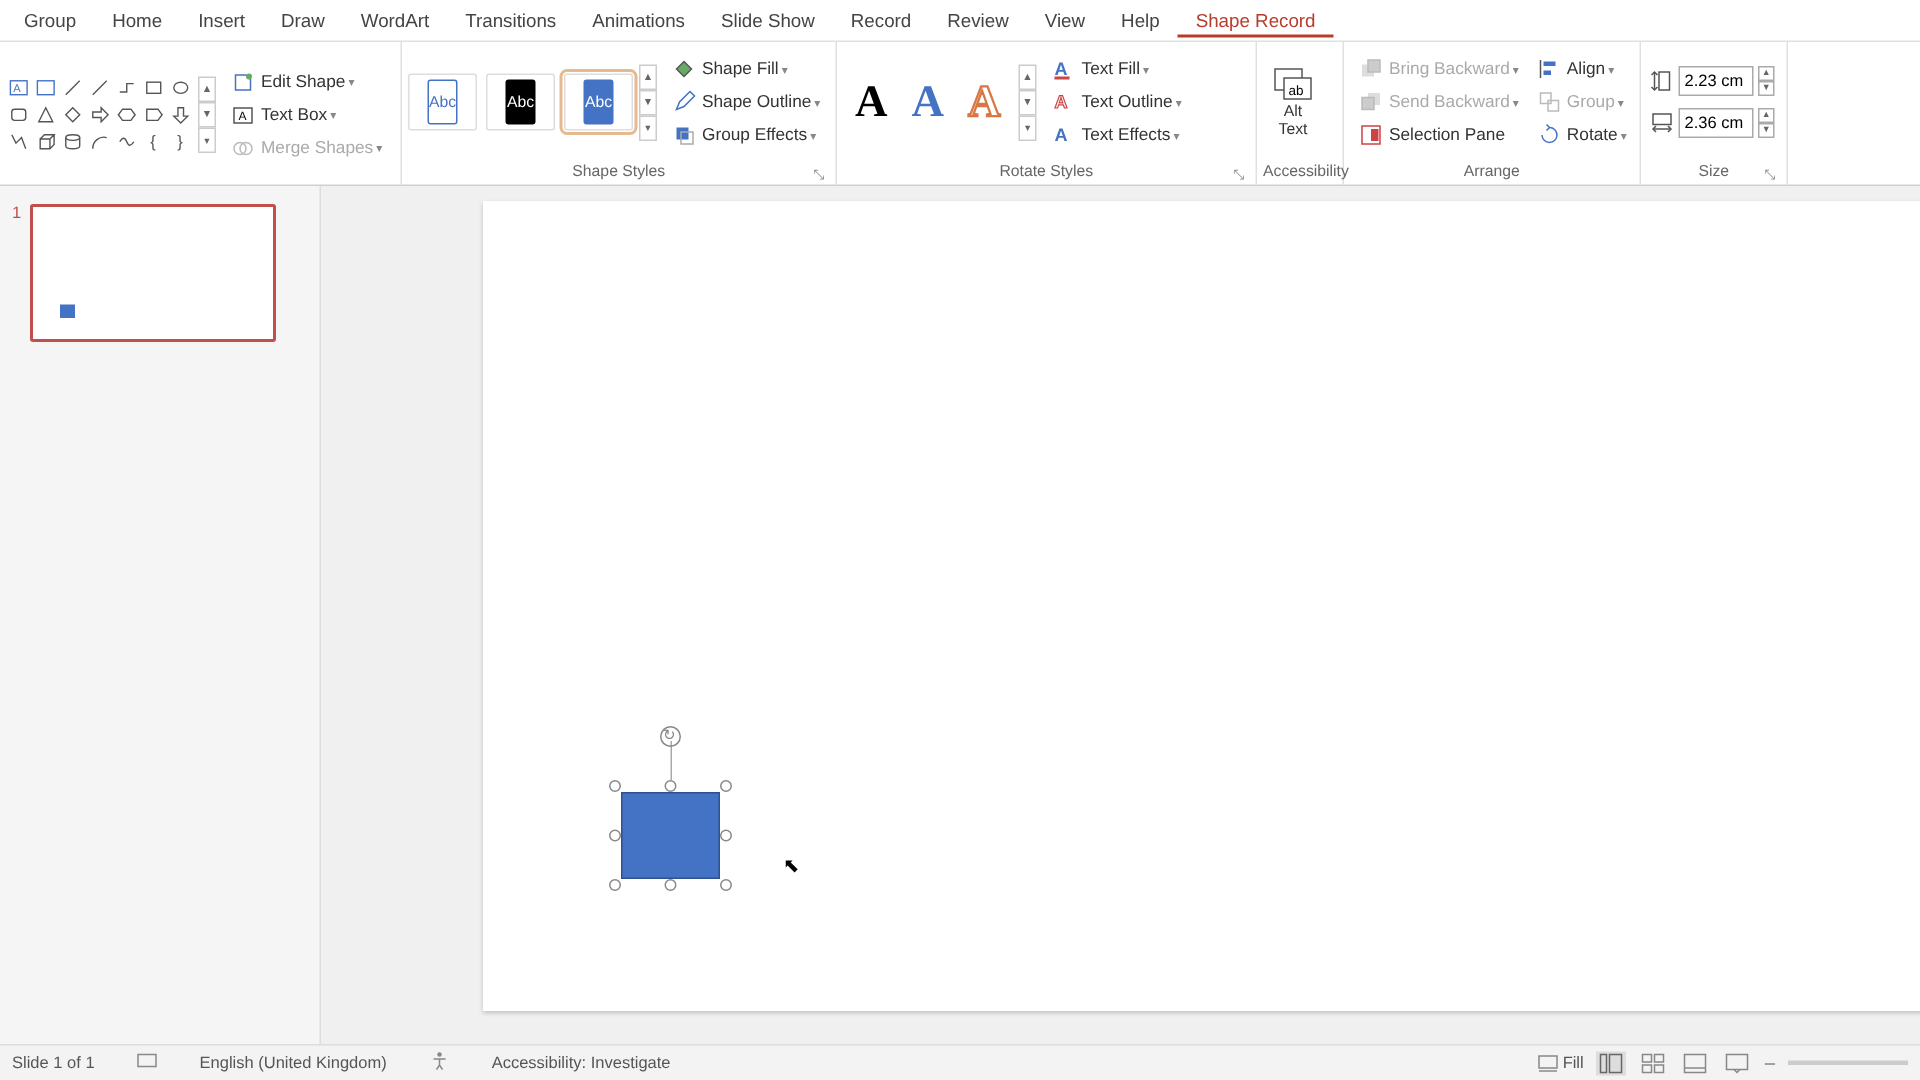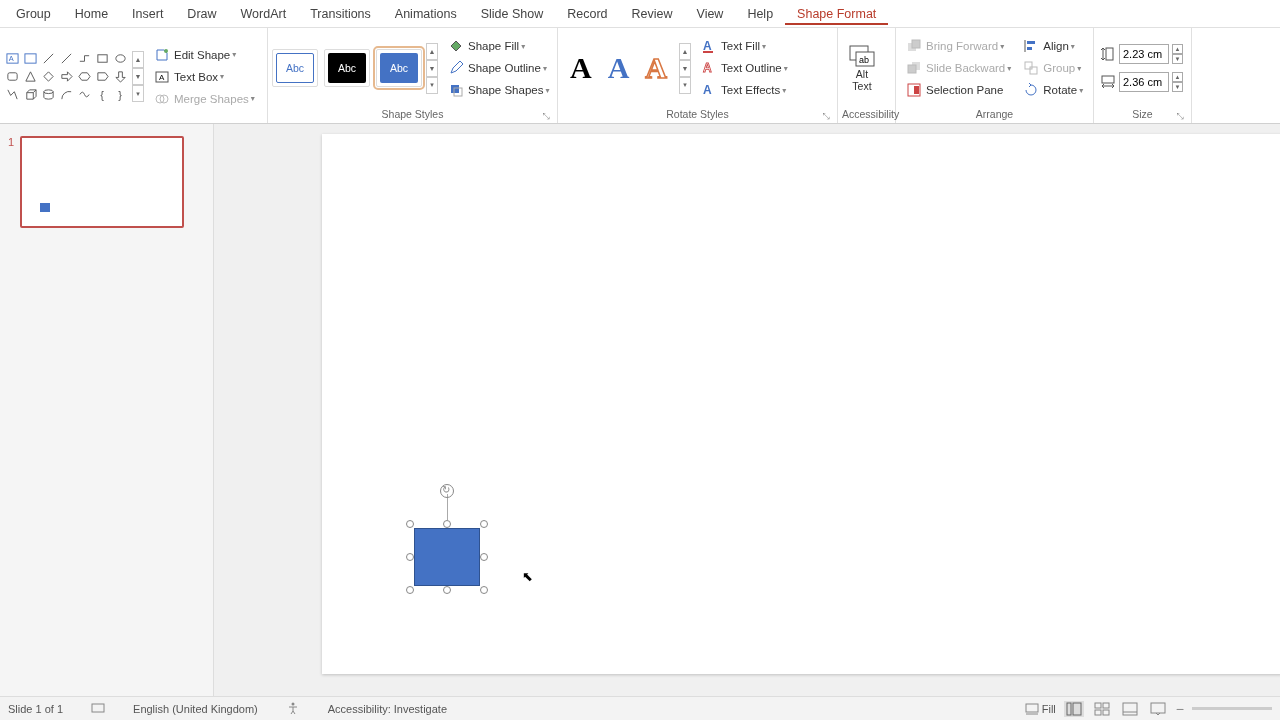--- a/index.html
+++ b/index.html
@@ -27,21 +27,21 @@
 .vert-btns { display: flex; flex-direction: column; margin-left: 6px; gap: 2px; }
 .small-btn { display: flex; align-items: center; font-size: 11.5px; color: #333; padding: 2px 4px; white-space: nowrap; cursor: pointer; }
 .small-btn.disabled { color: #aaa; }
 .small-btn .ico { width: 16px; height: 16px; margin-right: 4px; display: inline-flex; align-items: center; justify-content: center; }
 .small-btn .caret { font-size: 8px; margin-left: 2px; color: #888; }
 
 
 .styles-gallery { display: flex; gap: 6px; align-items: center; }
 .style-preset { width: 46px; height: 38px; border: 1px solid #ddd; display: flex; align-items: center; justify-content: center; font-size: 10.5px; border-radius: 2px; }
 .style-preset.sel { outline: 2px solid #e6b98f; outline-offset: 1px; }
-.preset-inner { width: 38px; height: 30px; border-radius: 2px; display: flex; align-items: center; justify-content: center; }
+.preset-inner { width: 20px; height: 30px; border-radius: 2px; display: flex; align-items: center; justify-content: center; }
 
 
 .wordart-gallery { display: flex; gap: 16px; align-items: center; padding: 0 8px; }
 .wa { font-size: 30px; font-weight: bold; font-family: Georgia, serif; }
 
 
 .big-btn { display: flex; flex-direction: column; align-items: center; justify-content: center; padding: 4px 6px; font-size: 10.5px; color: #333; cursor: pointer; }
 .big-btn .ico { width: 28px; height: 24px; }
 
 
@@ -93,21 +93,21 @@
   <div class="menu-item">Insert</div>
   <div class="menu-item">Draw</div>
   <div class="menu-item">WordArt</div>
   <div class="menu-item">Transitions</div>
   <div class="menu-item">Animations</div>
   <div class="menu-item">Slide Show</div>
   <div class="menu-item">Record</div>
   <div class="menu-item">Review</div>
   <div class="menu-item">View</div>
   <div class="menu-item">Help</div>
-  <div class="menu-item active">Shape Format</div>
+  <div class="menu-item active">Shape Record</div>
 </div>
 
 <div class="ribbon">
 
   <div class="ribbon-group" style="width:268px">
     <div class="ribbon-group-content">
       <div class="shapes-gallery">
         <div class="shape-icon">
             <svg viewBox="0 0 14 14">
               <rect x="1" y="2" width="12" height="10" fill="none" stroke="#4472c4"></rect>
@@ -286,21 +286,21 @@
             <span>Shape Outline</span>
             <span class="caret">▾</span>
           </div>
         <div class="small-btn">
             <span class="ico">
               <svg viewBox="0 0 16 16">
                 <rect x="3" y="3" width="8" height="8" fill="#4472c4"></rect>
                 <rect x="6" y="6" width="8" height="8" fill="none" stroke="#aaa"></rect>
               </svg>
             </span>
-            <span>Shape Shapes</span>
+            <span>Group Effects</span>
             <span class="caret">▾</span>
           </div>
       </div>
     </div>
     <div class="ribbon-group-label"><span>Shape Styles</span><span class="dialog-launcher">⤡</span></div>
   </div>
 
   <div class="ribbon-group" style="width:280px">
     <div class="ribbon-group-content">
       <div class="wordart-gallery">
@@ -365,31 +365,31 @@
   <div class="ribbon-group" style="width:198px">
     <div class="ribbon-group-content">
       <div class="vert-btns" style="margin-left:2px">
         <div class="small-btn disabled">
             <span class="ico">
               <svg viewBox="0 0 16 16">
                 <rect x="2" y="5" width="8" height="8" fill="#ddd"></rect>
                 <rect x="6" y="2" width="8" height="8" fill="#ccc" stroke="#bbb"></rect>
               </svg>
             </span>
-            <span>Bring Forward</span>
+            <span>Bring Backward</span>
             <span class="caret">▾</span>
           </div>
         <div class="small-btn disabled">
             <span class="ico">
               <svg viewBox="0 0 16 16">
                 <rect x="6" y="2" width="8" height="8" fill="#ddd"></rect>
                 <rect x="2" y="5" width="8" height="8" fill="#ccc" stroke="#bbb"></rect>
               </svg>
             </span>
-            <span>Slide Backward</span>
+            <span>Send Backward</span>
             <span class="caret">▾</span>
           </div>
         <div class="small-btn">
             <span class="ico">
               <svg viewBox="0 0 16 16">
                 <rect x="2" y="2" width="12" height="12" fill="none" stroke="#c44"></rect>
                 <rect x="8" y="4" width="5" height="8" fill="#c44"></rect>
               </svg>
             </span>
             <span>Selection Pane</span>

